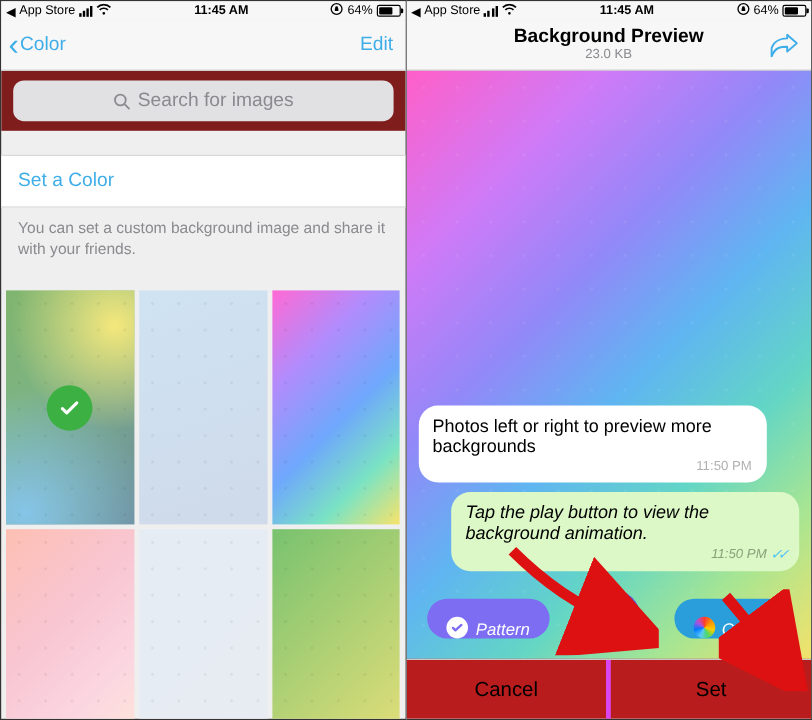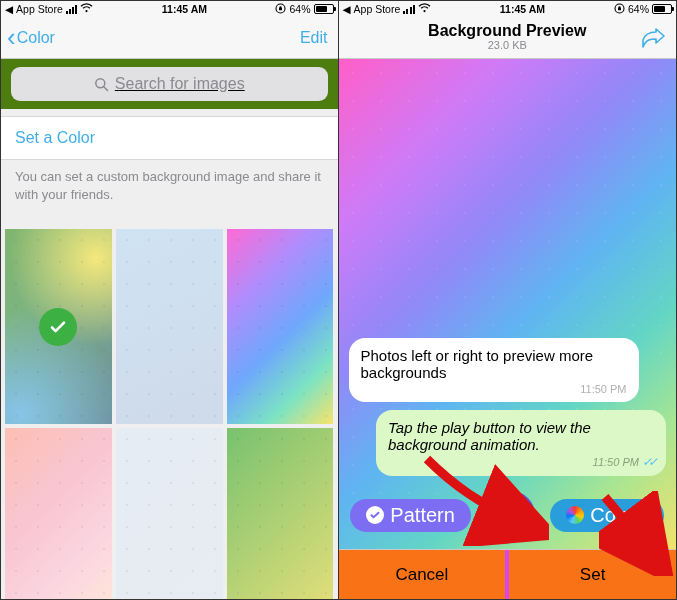--- a/index.html
+++ b/index.html
@@ -23,26 +23,26 @@
 .navbar { height: 42px; background: #f7f7f7; border-bottom: 1px solid #c9c9c9; display: flex; align-items: center; justify-content: center; position: relative; }
 .nav-left, .nav-right { position: absolute; top:0; bottom:0; display:flex; align-items:center; }
 .nav-left { left: 6px; } .nav-right { right: 10px; }
 .navlink { color:#3faee8; font-size:16px; display:flex; align-items:center; gap:1px;}
 .navtitle { font-weight:600; font-size:16px; color:#000; text-align:center; line-height:1.05;}
 .navsub { font-size:11px; color:#8a8a8f; font-weight:400;}
 .chev { font-size:26px; line-height:0; position:relative; top:-1px; }
 .share-ic svg { display:block; }
 
 
-.searchwrap { padding: 8px 10px; background:#4d7c0f;text-decoration:underline; }
+.searchwrap { padding: 8px 10px; background:#7f1d1d; }
 .searchfield { background:#e1e1e3; border-radius:9px; height:34px; display:flex; align-items:center; justify-content:center; color:#8a8a8f; font-size:16px;}
 .searchfield svg { margin-right:6px; }
 
 
-.rowgroup { margin-top:7px; background:#fff; border-top:1px solid #d8d8dc; border-bottom:1px solid #d8d8dc; }
+.rowgroup { margin-top:20px; background:#fff; border-top:1px solid #d8d8dc; border-bottom:1px solid #d8d8dc; }
 .row { padding:12px 14px; color:#3faee8; font-size:16px; border-bottom:1px solid #e2e2e6; }
 .row:last-child { border-bottom:none; }
 .hint { padding: 8px 14px 0 14px; font-size:13px; color:#8a8a8f; line-height:1.35;}
 
 
 .grid { display:flex; flex-wrap:wrap; gap:4px; padding:4px; margin-top:22px; }
 .thumb { width: calc((100% - 8px)/3); height: 195px; position:relative; overflow:hidden; }
 .patt { position:absolute; inset:0; background-image: radial-gradient(rgba(0,0,0,0.06) 1px, transparent 1.3px); background-size:22px 22px; mix-blend-mode:multiply; }
 .check { position:absolute; top:50%; left:50%; width:38px; height:38px; background:#3cb043; border-radius:50%; transform:translate(-50%,-50%); display:flex; align-items:center; justify-content:center;}
 .check svg { display:block; }
@@ -60,29 +60,29 @@
 .bubblewrap { position:absolute; left:10px; right:10px; bottom:75px; }
 .bubble { border-radius:16px; padding:9px 12px 7px 12px; font-size:15px; color:#000; margin-top:8px; position:relative; max-width:290px;}
 .b-in { background:#fff; }
 .b-out { background:#dcf8c6; margin-left:auto;font-style:italic; }
 .bmeta { text-align:right; font-size:11px; color:#8aa07a; margin-top:2px; display:flex; justify-content:flex-end; align-items:center; gap:3px;}
 .b-in .bmeta { color:#b0b0b0; }
 .ticks { color:#4fc3f7; font-size:12px; letter-spacing:-4px;}
 
 
 .pillbar { position:absolute; bottom:12px; left:0; right:0; display:flex; align-items:center; justify-content:space-around; padding:0 4px;}
-.pill { height:33px; border-radius:17px; display:flex; align-items:center; justify-content:center; padding:0 16px; font-size:20px; color:#fff; gap:6px;}
+.pill { height:33px; border-radius:17px; display:flex; align-items:flex-end; justify-content:center; padding:0 16px; font-size:14px; color:#fff; gap:6px;font-style:italic;}
 .p-pattern { background:#7c6df2; }
 .p-colors { background:#2a9edb; }
 .playbtn { width:48px; height:48px; border-radius:50%; background:#5b56d6; display:flex; align-items:center; justify-content:center;}
 .colorwheel{width:18px;height:18px;border-radius:50%;background:conic-gradient(#ff3b30,#ff9500,#ffcc00,#4cd964,#5ac8fa,#007aff,#af52de,#ff3b30);}
 .checkmark-c { width:18px;height:18px;border-radius:50%;background:#fff; display:flex;align-items:center;justify-content:center;}
 .checkmark-c svg{display:block;}
 
-.bottombar { position:absolute; bottom:0; left:0; right:0; height:50px; background:#f97316; display:flex; border-top:1px solid #c9c9c9;}
+.bottombar { position:absolute; bottom:0; left:0; right:0; height:50px; background:#b91c1c; display:flex; border-top:1px solid #c9c9c9;}
 .bottombar .bbtn { flex:1; display:flex; align-items:center; justify-content:center; font-size:17px; color:#000;}
 .bottombar .bbtn + .bbtn { border-left:4px solid #d946ef; }
 
 
 .arrow { position:absolute; pointer-events:none; }
 </style>
 </head>
 <body>
 
 <div class="container">

